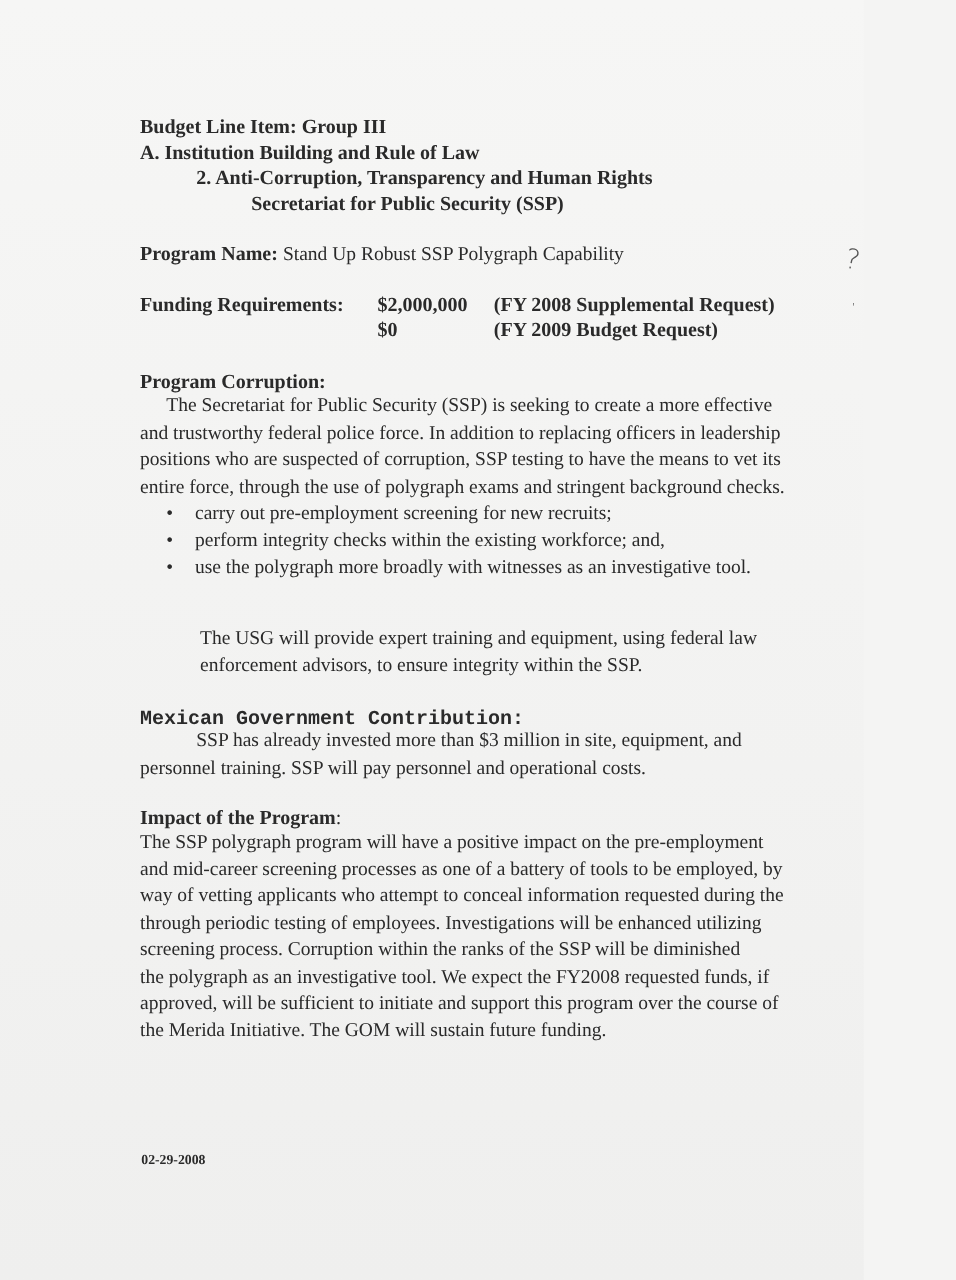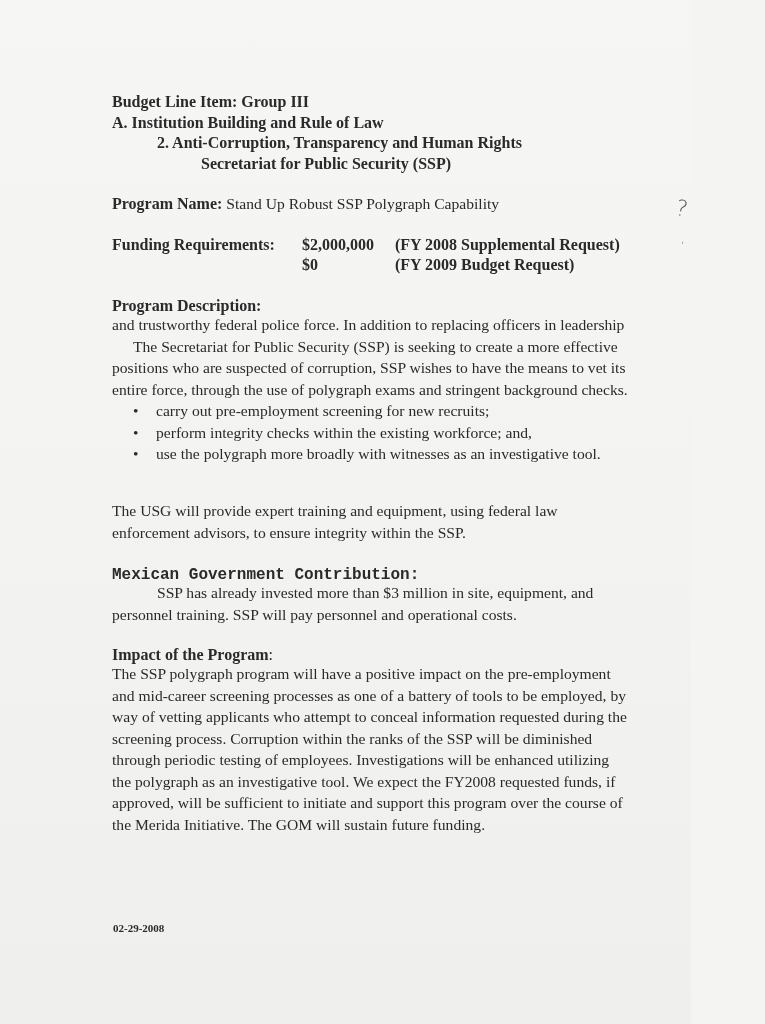--- a/index.html
+++ b/index.html
@@ -39,52 +39,52 @@
 
   <div class="hand" style="left:676px; top:196px; font-size:22px; transform:rotate(12deg);">?</div>
   <div class="hand" style="left:681px; top:232px; font-size:12px;">,</div>
 
   <div class="abs b h" style="left:112px; top:236px;">Funding Requirements:</div>
   <div class="abs b h" style="left:302px; top:236px;">$2,000,000</div>
   <div class="abs b h" style="left:395px; top:236px;">(FY 2008 Supplemental Request)</div>
   <div class="abs b h" style="left:302px; top:256px;">$0</div>
   <div class="abs b h" style="left:395px; top:256px;">(FY 2009 Budget Request)</div>
 
-  <div class="abs b h" style="left:112px; top:297px;">Program Description:</div>
+  <div class="abs b h" style="left:112px; top:297px;">Program Corruption:</div>
   <div class="blk t" style="top:314px;">
+    <span class="line" style="padding-left:21px;">The Secretariat for Public Security (SSP) is seeking to create a more effective</span>
     <span class="line">and trustworthy federal police force. In addition to replacing officers in leadership</span>
-    <span class="line" style="padding-left:21px;">The Secretariat for Public Security (SSP) is seeking to create a more effective</span>
-    <span class="line">positions who are suspected of corruption, SSP wishes to have the means to vet its</span>
+    <span class="line">positions who are suspected of corruption, SSP testing to have the means to vet its</span>
     <span class="line">entire force, through the use of polygraph exams and stringent background checks.</span>
     <ul class="bul">
       <li><span class="dot">•</span><span>carry out pre-employment screening for new recruits;</span></li>
       <li><span class="dot">•</span><span>perform integrity checks within the existing workforce; and,</span></li>
       <li><span class="dot">•</span><span>use the polygraph more broadly with witnesses as an investigative tool.</span></li>
     </ul>
   </div>
 
-  <div class="blk t" style="top:500px;">
+  <div class="blk t" style="top:500px;margin-left:48px;">
     <span class="line">The USG will provide expert training and equipment, using federal law</span>
     <span class="line">enforcement advisors, to ensure integrity within the SSP.</span>
   </div>
 
   <div class="abs b h" style="left:112px; top:566px;font-family:Liberation Mono, monospace;">Mexican Government Contribution:</div>
   <div class="blk t" style="top:582px;">
     <span class="line" style="padding-left:45px;">SSP has already invested more than $3 million in site, equipment, and</span>
     <span class="line">personnel training.  SSP will pay personnel and operational costs.</span>
   </div>
 
   <div class="abs h" style="left:112px; top:646px;">
     <span class="b">Impact of the Program</span><span>:</span>
   </div>
   <div class="blk t" style="top:663px;">
     <span class="line">The SSP polygraph program will have a positive impact on the pre-employment</span>
     <span class="line">and mid-career screening processes as one of a battery of tools to be employed, by</span>
     <span class="line">way of vetting applicants who attempt to conceal information requested during the</span>
+    <span class="line">through periodic testing of employees.   Investigations will be enhanced utilizing</span>
     <span class="line">screening process.   Corruption within the ranks of the SSP will be diminished</span>
-    <span class="line">through periodic testing of employees.   Investigations will be enhanced utilizing</span>
     <span class="line">the polygraph as an investigative tool.  We expect the FY2008 requested funds, if</span>
     <span class="line">approved, will be sufficient to initiate and support this program over the course of</span>
     <span class="line">the Merida Initiative.  The GOM will sustain future funding.</span>
   </div>
 
   <div class="abs b" style="left:113px; top:922px; font-size:11px;">02-29-2008</div>
 </div>
 
 </body></html>

